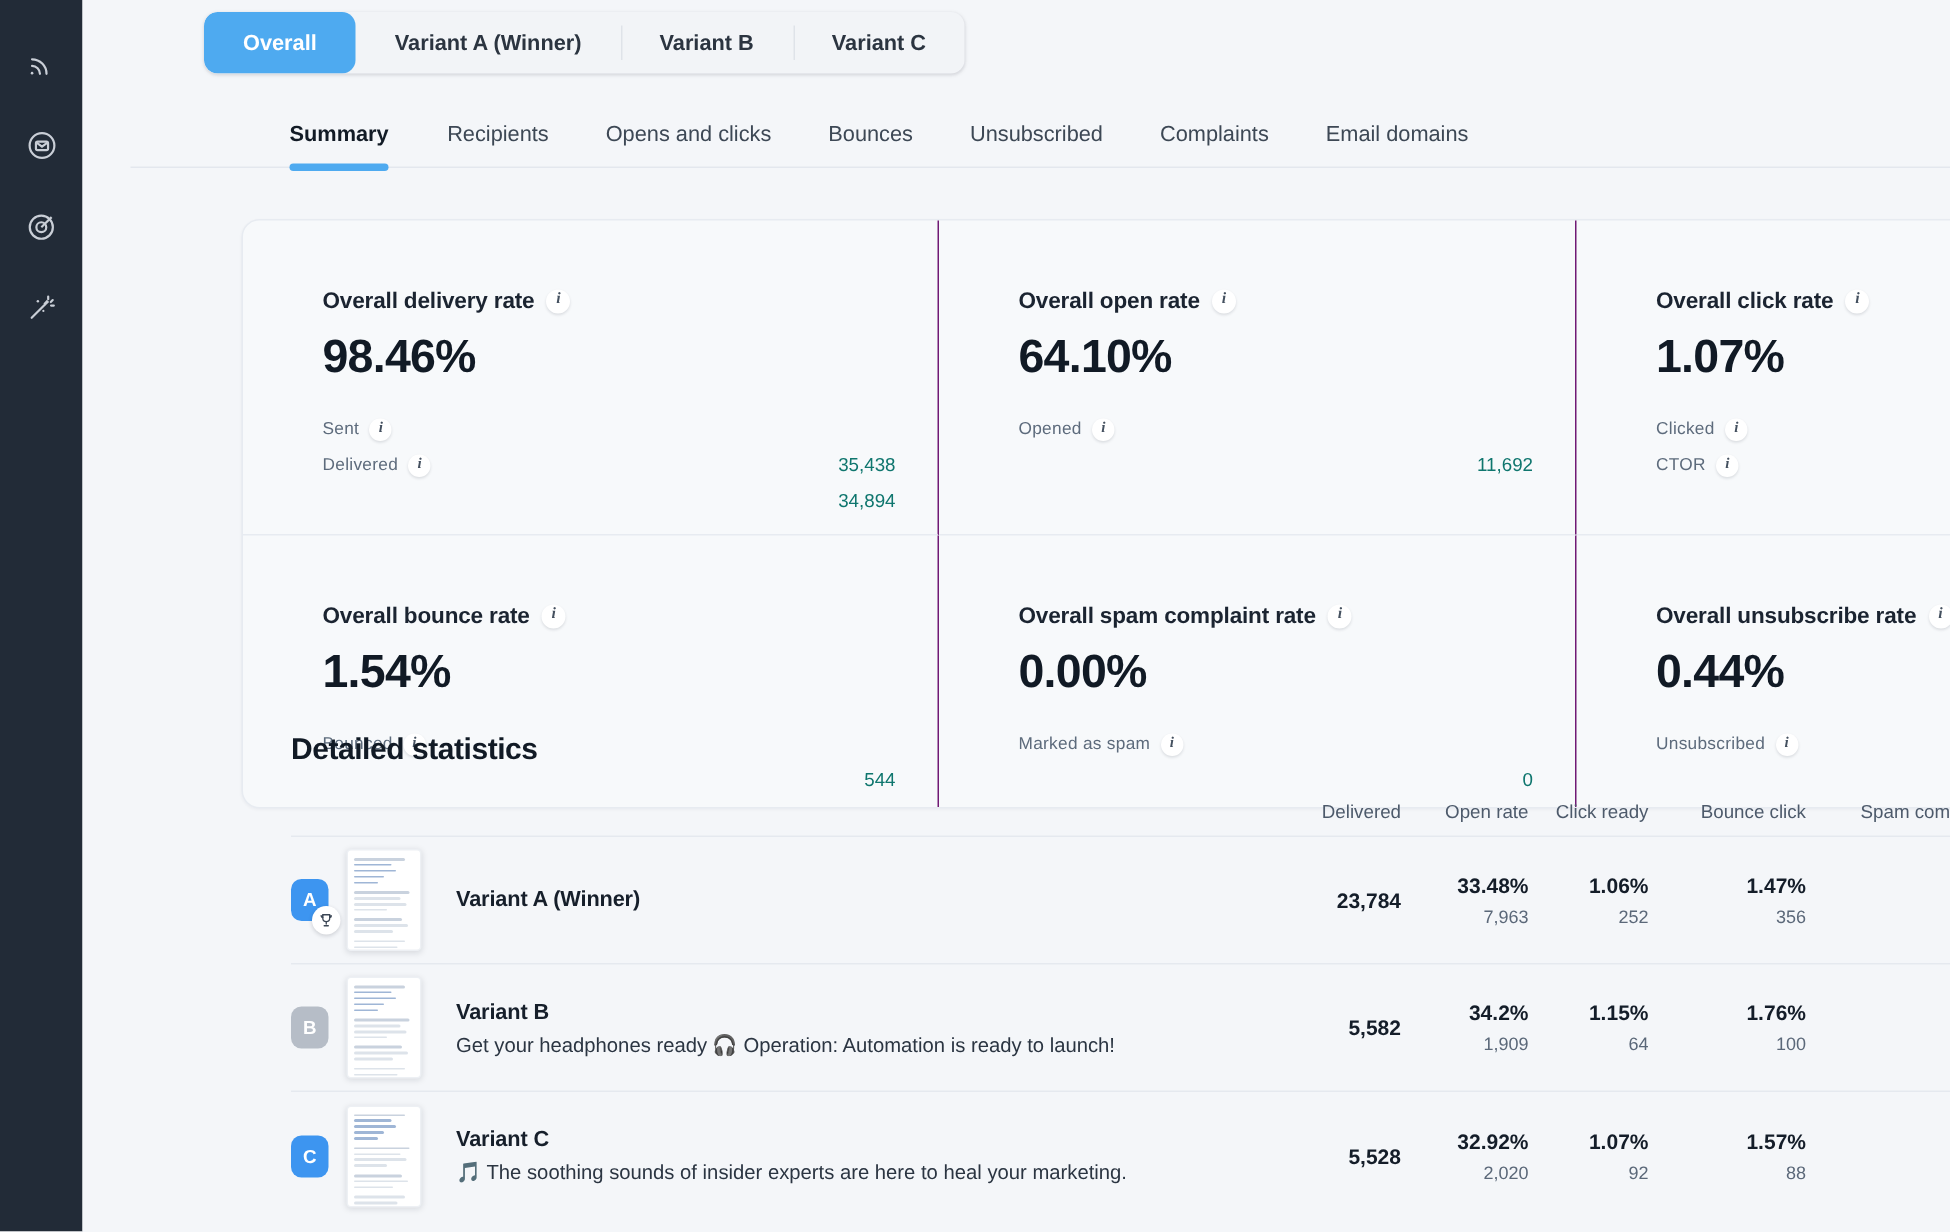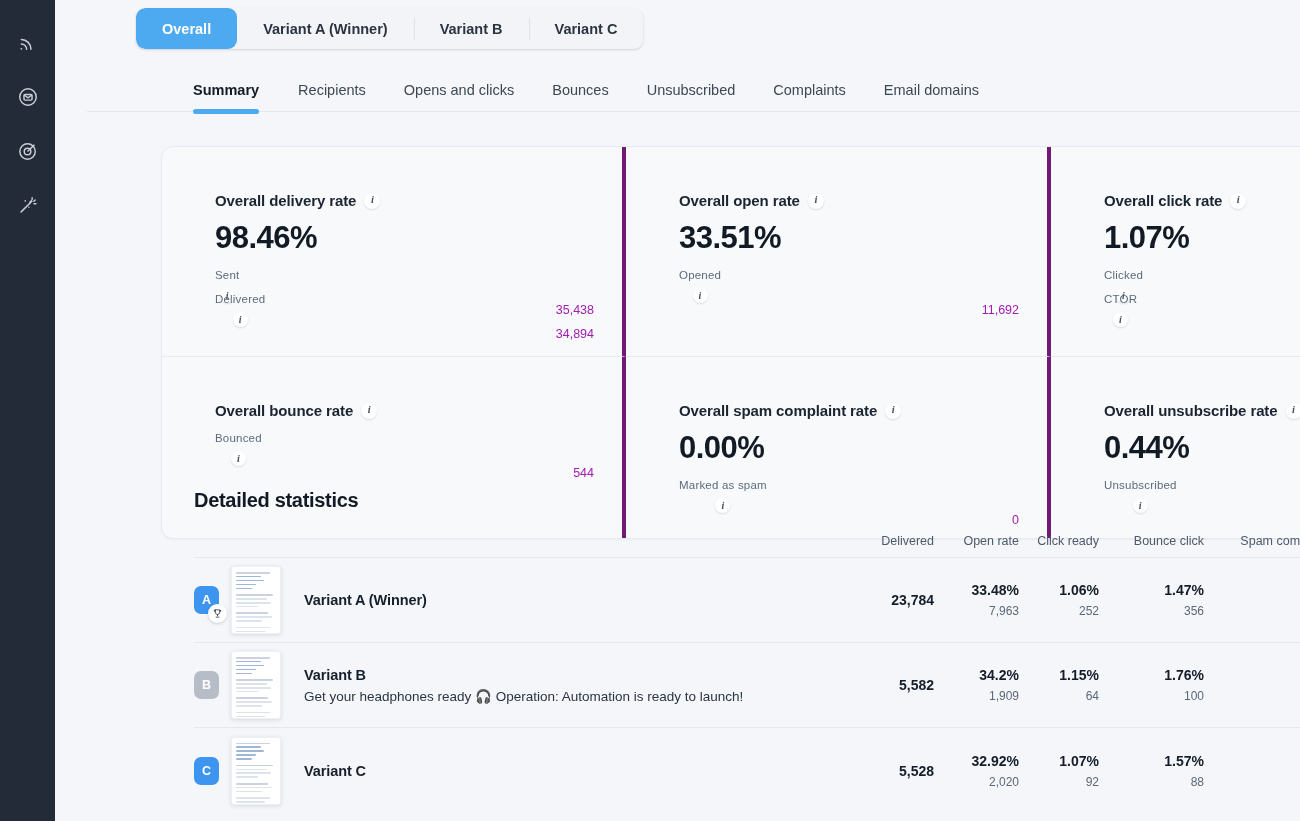--- a/index.html
+++ b/index.html
@@ -112,21 +112,21 @@
     border: 1px solid #e7ebf1;
     border-radius: 12px;
     box-shadow: 0 1px 2px rgba(16,24,40,.04);
   }
   .metrics-grid {
     display: grid;
     grid-template-columns: 464px 425px 1fr;
   }
   .metric {
     padding: 45px 28px 34px 53px;
-    border-right: 4px solid #701a75;
+    border-right: 1px solid #701a75;
     border-bottom: 1px solid #e7ebf1;
     min-height: 163px;
   }
   .metric.r2 { border-bottom: none; min-height: 145px; padding-bottom: 30px; }
   .metric.c3 { border-right: none; }
   .metric-title {
     display: flex; align-items: center; gap: 8px;
     font-size: 15px; font-weight: 600; color: #1b2431;
     letter-spacing: -.1px;
   }
@@ -134,25 +134,25 @@
     font-size: 31px; font-weight: 700; color: #111a25;
     margin-top: 11px; letter-spacing: -.5px;
   }
   .metric-rows { margin-top: 18px; }
   .mrow {
     display: flex; align-items: center;
     height: 24px;
   }
   .mrow-label {
     display: flex; align-items: center; gap: 7px;
-    font-size: 11.5px; color: #5d6b7c; letter-spacing: .2px; flex-direction: column;
+    font-size: 11.5px; color: #5d6b7c; letter-spacing: .2px;
   }
   .mrow-val {
     margin-left: auto;
-    font-size: 12.5px; color: #a21caf; margin-top: 48px;
+    font-size: 12.5px; color: #0f766e; margin-top: 48px;
   }
   .info {
     display: inline-flex; align-items: center; justify-content: center;
     width: 16px; height: 16px; border-radius: 50%;
     background: #ffffff;
     box-shadow: 0 1px 2px rgba(16,24,40,.13);
     font-family: "Liberation Serif", serif;
     font-style: italic;
     font-size: 10.5px;
     font-weight: 700;
@@ -323,21 +323,21 @@
               <span class="mrow-val">34,894</span>
             </div>
           </div>
         </div>
 
         <div class="metric">
           <div class="metric-title">
             <span>Overall open rate</span>
             <span class="info">i</span>
           </div>
-          <div class="metric-value">33.51%</div>
+          <div class="metric-value">64.10%</div>
           <div class="metric-rows">
             <div class="mrow">
               <span class="mrow-label">
                 <span>Opened</span>
                 <span class="info sm">i</span>
               </span>
               <span class="mrow-val">11,692</span>
             </div>
           </div>
         </div>
@@ -364,20 +364,21 @@
               <span class="mrow-val"></span>
             </div>
           </div>
         </div>
 
         <div class="metric r2">
           <div class="metric-title">
             <span>Overall bounce rate</span>
             <span class="info">i</span>
           </div>
+          <div class="metric-value">1.54%</div>
           <div class="metric-rows">
             <div class="mrow">
               <span class="mrow-label">
                 <span>Bounced</span>
                 <span class="info sm">i</span>
               </span>
               <span class="mrow-val">544</span>
             </div>
           </div>
         </div>
@@ -544,20 +545,21 @@
               <div class="tl g" style="width:88%"></div>
                 <div class="tl g sp" style="width:55%"></div>
               <div class="tl" style="width:80%"></div>
                 <div class="tl g" style="width:90%"></div>
               <div class="tl g sp" style="width:66%"></div>
               <div class="tl g" style="width:84%"></div>
                 <div class="tl g" style="width:72%"></div>
             </div>
             <div>
               <div class="v-name">Variant C</div>
+              <div class="v-sub">🎵 The soothing sounds of insider experts are here to heal your marketing.</div>
             </div>
           </div>
           <div class="cell plain">5,528</div>
           <div class="cell">
             <div class="cell-main">32.92%</div>
             <div class="cell-sub">2,020</div>
           </div>
           <div class="cell">
             <div class="cell-main">1.07%</div>
             <div class="cell-sub">92</div>

